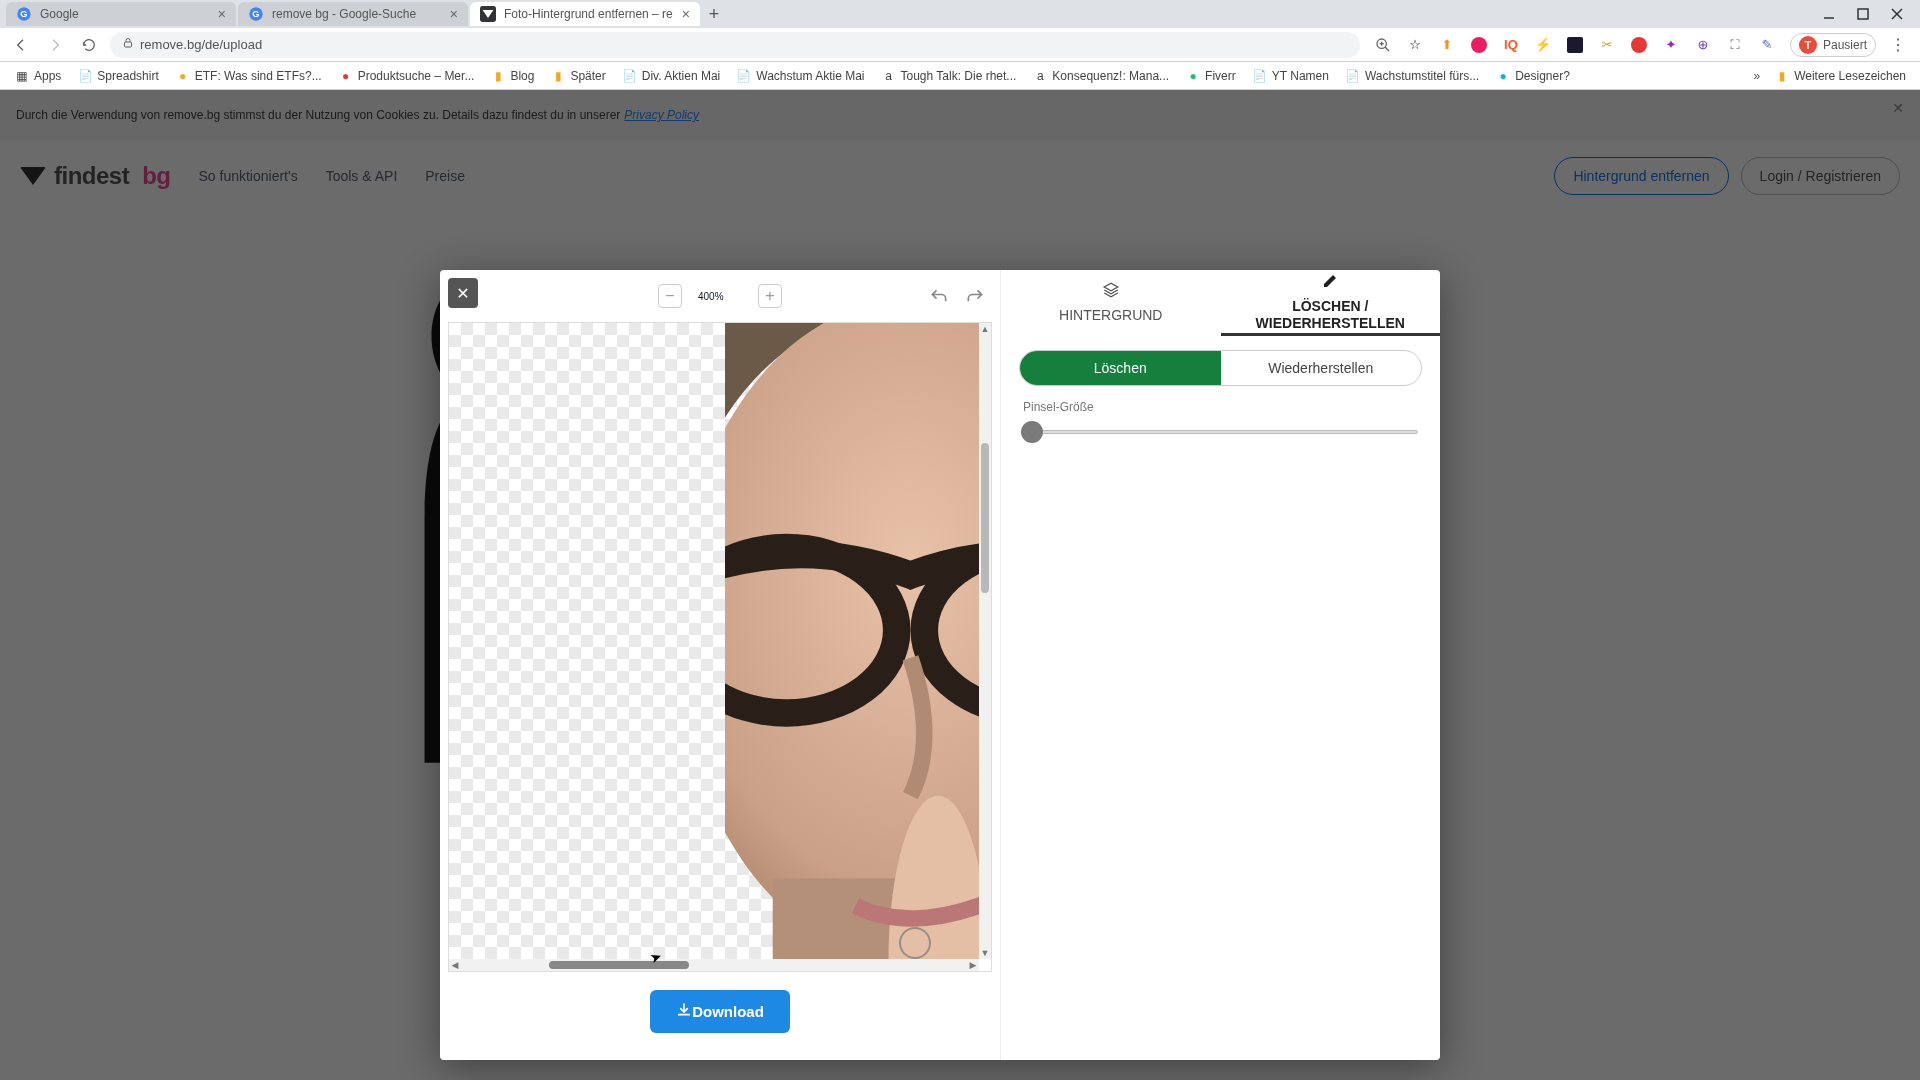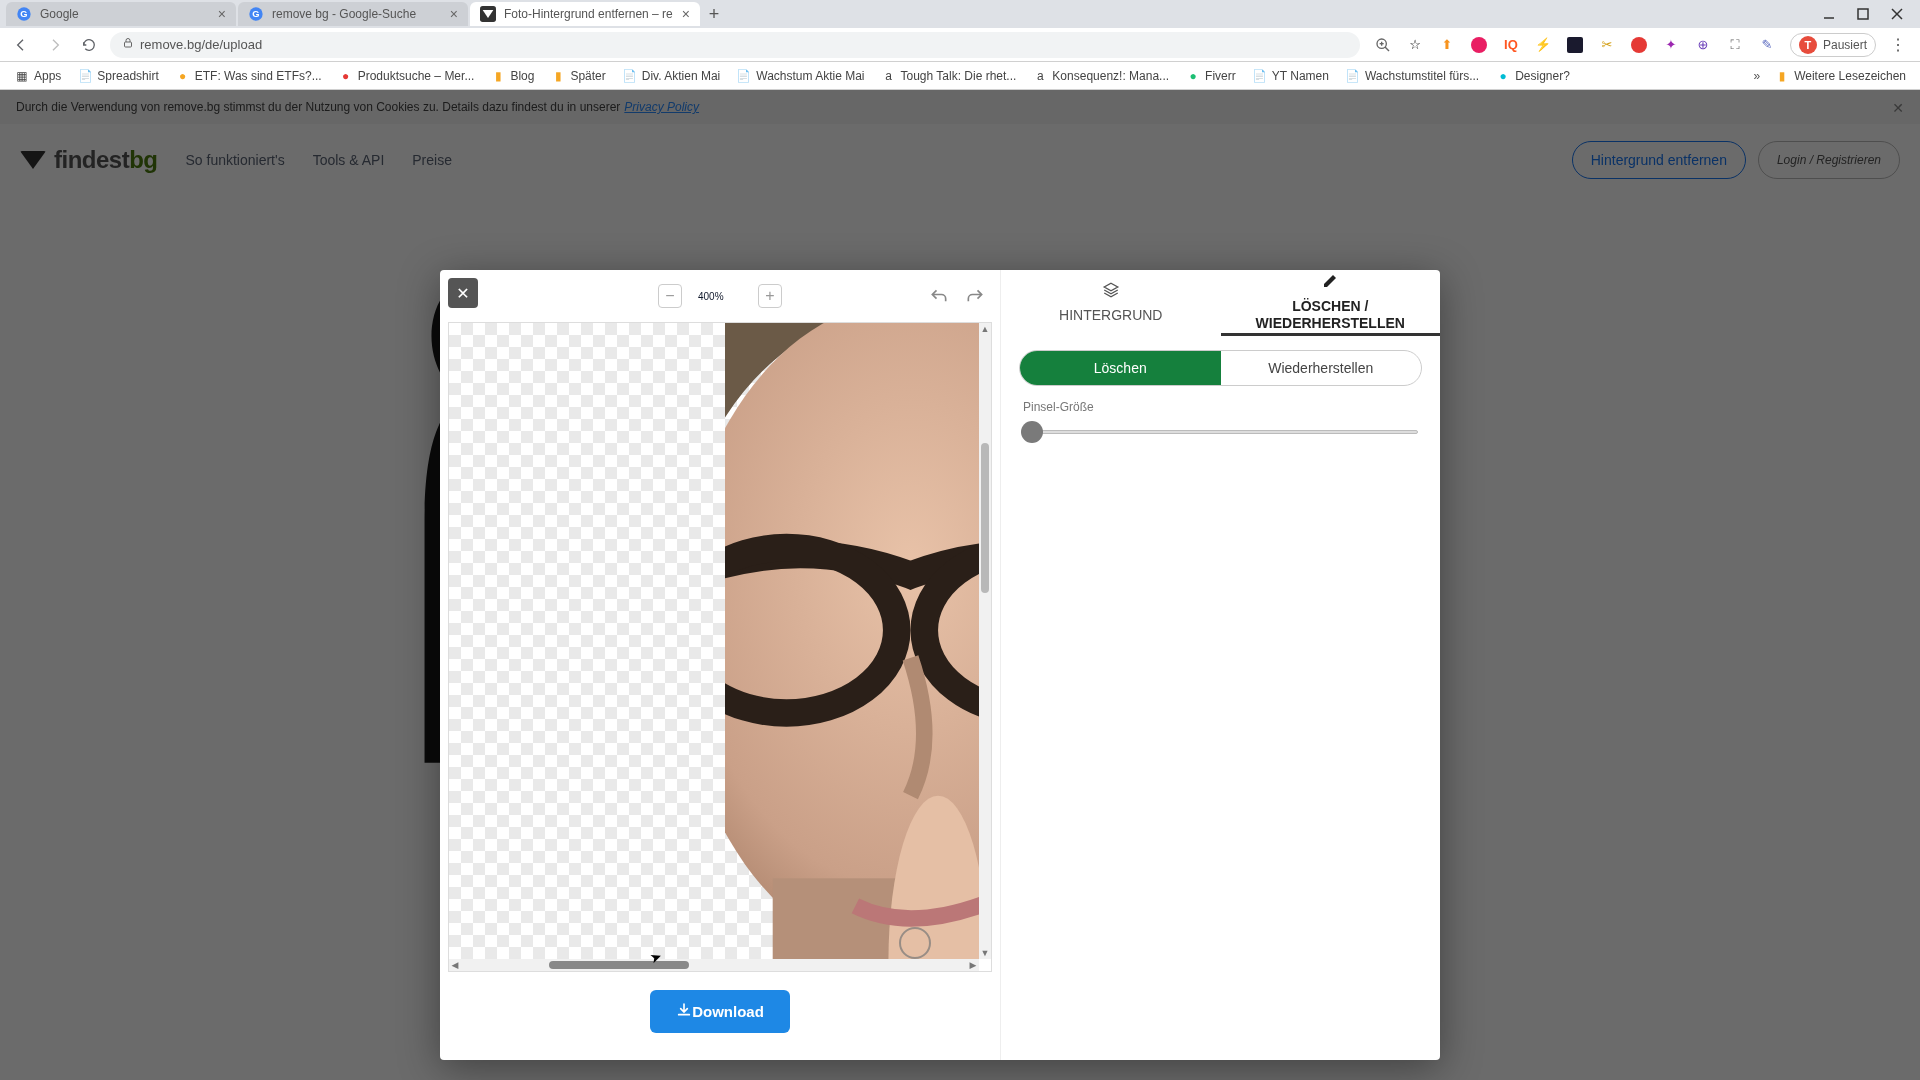--- a/index.html
+++ b/index.html
@@ -29,33 +29,33 @@
     .menu-dots { font-size: 16px; color: #555; cursor: pointer; }
 
     .bookmarks-bar { display: flex; align-items: center; height: 28px; background: #fff; border-bottom: 1px solid #d0d0d0; padding: 0 8px; gap: 4px; font-size: 12px; }
     .bookmark { display: flex; align-items: center; gap: 4px; padding: 3px 6px; color: #444; cursor: pointer; border-radius: 3px; white-space: nowrap; }
     .bm-icon { width: 16px; height: 16px; display: inline-flex; align-items: center; justify-content: center; font-size: 12px; }
     .bookmarks-right { margin-left: auto; display: flex; align-items: center; gap: 8px; }
 
     
     .page-area { position: relative; height: calc(1080px - 28px - 34px - 28px); background: #fff; }
 
-    .cookie-banner { background: #f5f5f5; color: #444; font-size: 12px; padding: 10px 16px; display: flex; align-items: flex-start; position: relative; }
+    .cookie-banner { background: #f5f5f5; color: #444; font-size: 12px; padding: 18px 16px; display: flex; align-items: flex-start; position: relative; }
     .cookie-link { color: #2b8cff; text-decoration: underline; margin-left: 4px; font-style: italic; }
     .cookie-close { position: absolute; right: 16px; top: 10px; color: #888; cursor: pointer; font-size: 14px; }
 
     .site-header { display: flex; align-items: center; height: 72px; padding: 0 20px; gap: 28px; }
     .logo { display: flex; align-items: center; gap: 8px; }
     .logo-mark { width: 26px; height: 18px; background: #333; clip-path: polygon(0 0, 100% 0, 50% 100%); border-radius: 2px; }
     .logo-text { font-size: 24px; font-weight: 700; color: #555; letter-spacing: -0.5px; }
-    .logo-text .bg { color: #4d7c0f; }
+    .logo-text .bg { color: #ec4899; margin-left: 13px; }
     .site-nav { display: flex; gap: 28px; font-size: 14px; color: #5b6475; }
     .site-header-right { margin-left: auto; display: flex; gap: 12px; }
     .btn-outline { border: 1px solid #1977f2; color: #1977f2; background: #fff; padding: 10px 18px; border-radius: 20px; font-size: 14px; font-weight: 500; }
-    .btn-ghost { border: 1px solid #bbb; color: #555; background: #fff; padding: 10px 18px; border-radius: 20px; font-size: 12px; font-style: italic; }
+    .btn-ghost { border: 1px solid #bbb; color: #555; background: #fff; padding: 10px 18px; border-radius: 20px; font-size: 14px; }
 
     .bg-silhouette { position: absolute; left: 390px; top: 170px; width: 180px; height: 520px; }
 
     
     .backdrop { position: absolute; inset: 0; background: rgba(0,0,0,0.58); }
 
     
     .modal { position: absolute; left: 440px; top: 180px; width: 1000px; height: 790px; background: #fff; border-radius: 4px; box-shadow: 0 8px 40px rgba(0,0,0,.4); display: flex; overflow: hidden; }
     .modal-left { width: 560px; display: flex; flex-direction: column; position: relative; }
     .modal-right { flex: 1; border-left: 1px solid #eee; }

